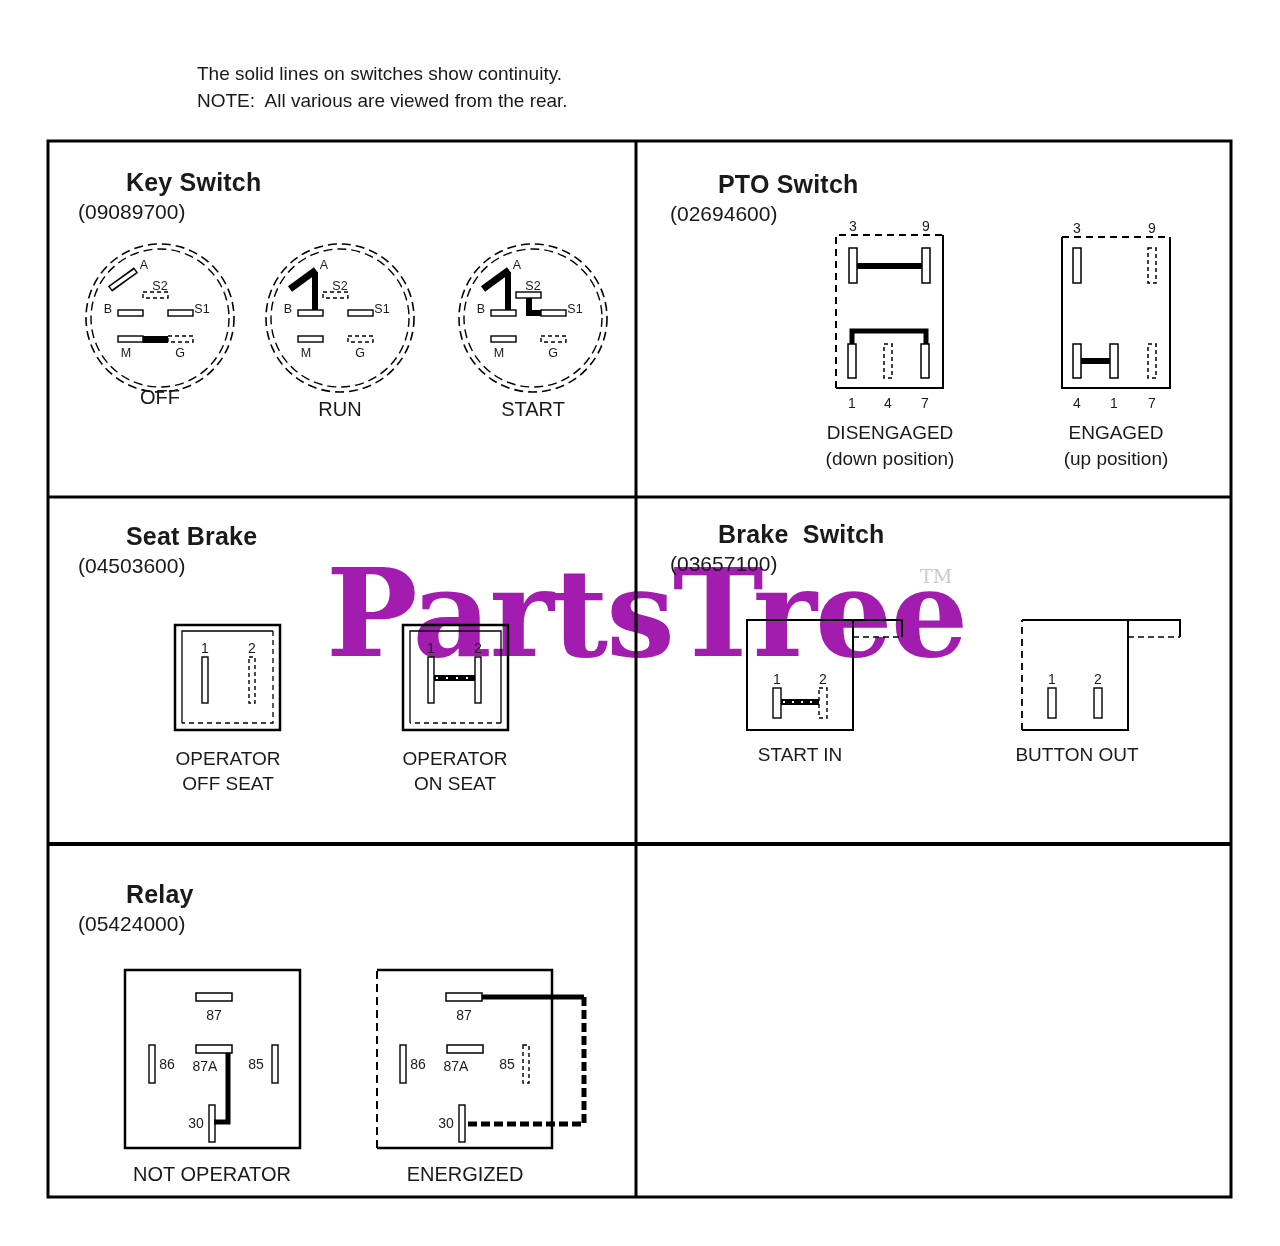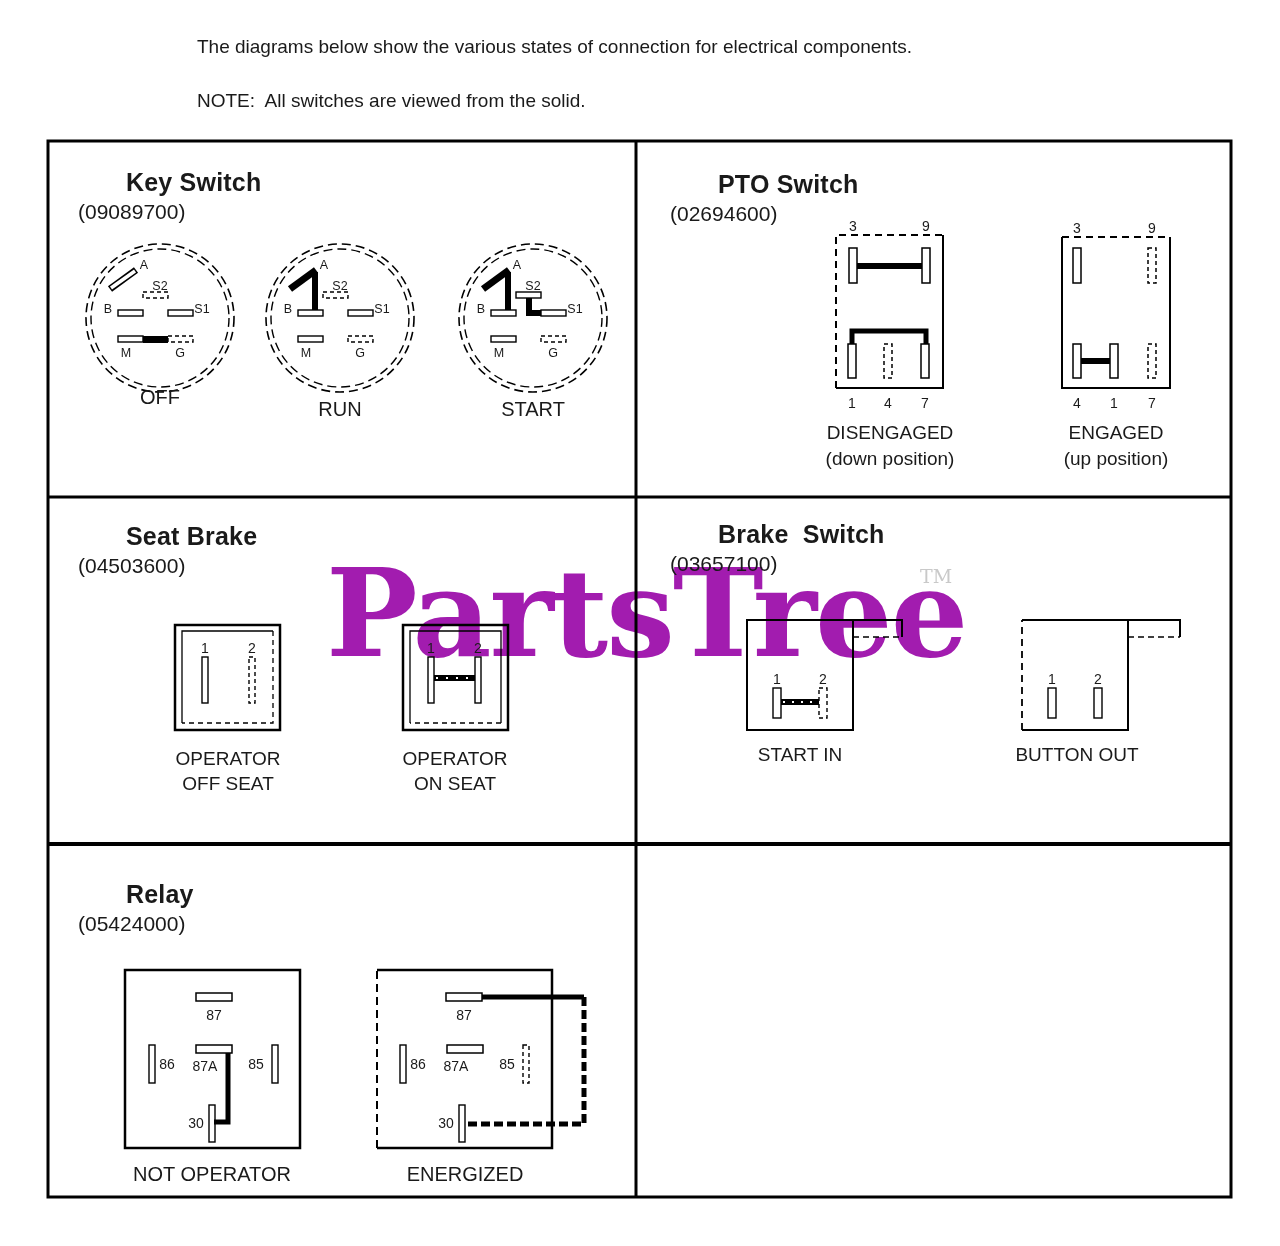--- a/index.html
+++ b/index.html
@@ -22,22 +22,22 @@
   svg.linework{position:absolute;left:0;top:0;z-index:1;pointer-events:none;}
 </style>
 </head>
 <body>
 
 <div class="page">
 
   <div class="wm">PartsTree</div>
   <div class="wm-tm">TM</div>
 
-  <div class="lbl t19" style="left:197px;top:36px">The diagrams below show the various states of connection for electrical components.</div>
-  <div class="lbl t19" style="left:197px;top:90px"><span class="b">NOTE:</span><span>  All switches are viewed from the solid.</span></div>
+  <div class="lbl t19" style="left:197px;top:63px">The solid lines on switches show continuity.</div>
+  <div class="lbl t19" style="left:197px;top:90px"><span class="b">NOTE:</span><span>  All various are viewed from the rear.</span></div>
 
   <svg class="linework" width="1280" height="1246" viewBox="0 0 1280 1246">
 
     <g stroke="#000" fill="none">
       <rect x="48" y="141" width="1183" height="1056" stroke-width="3"></rect>
       <line x1="636" y1="141" x2="636" y2="1197" stroke-width="3"></line>
       <line x1="48" y1="497" x2="1231" y2="497" stroke-width="3"></line>
       <line x1="48" y1="844" x2="1231" y2="844" stroke-width="4"></line>
     </g>
 

